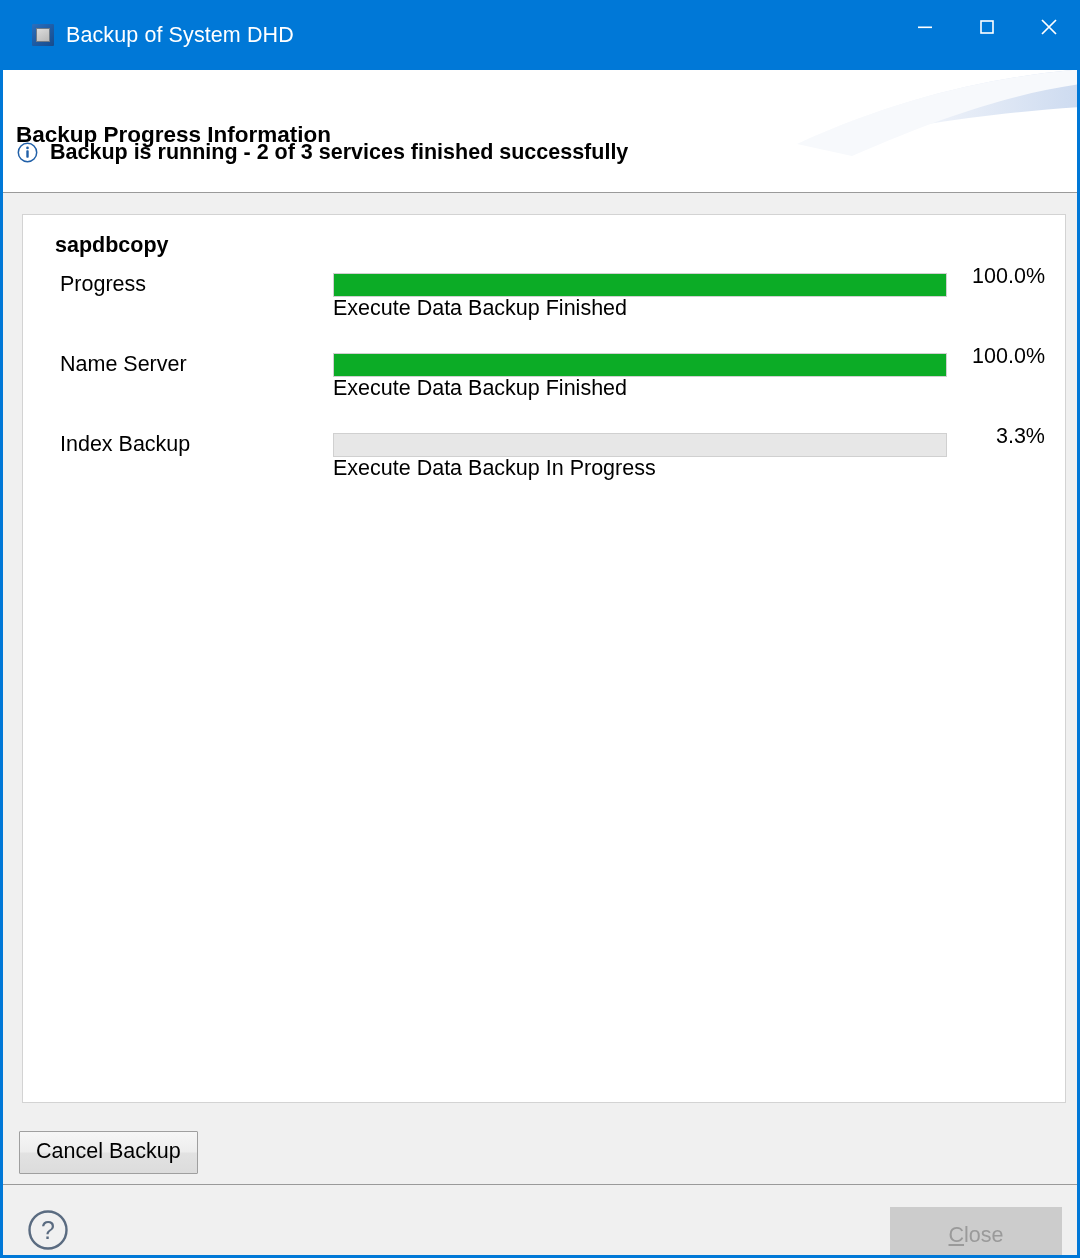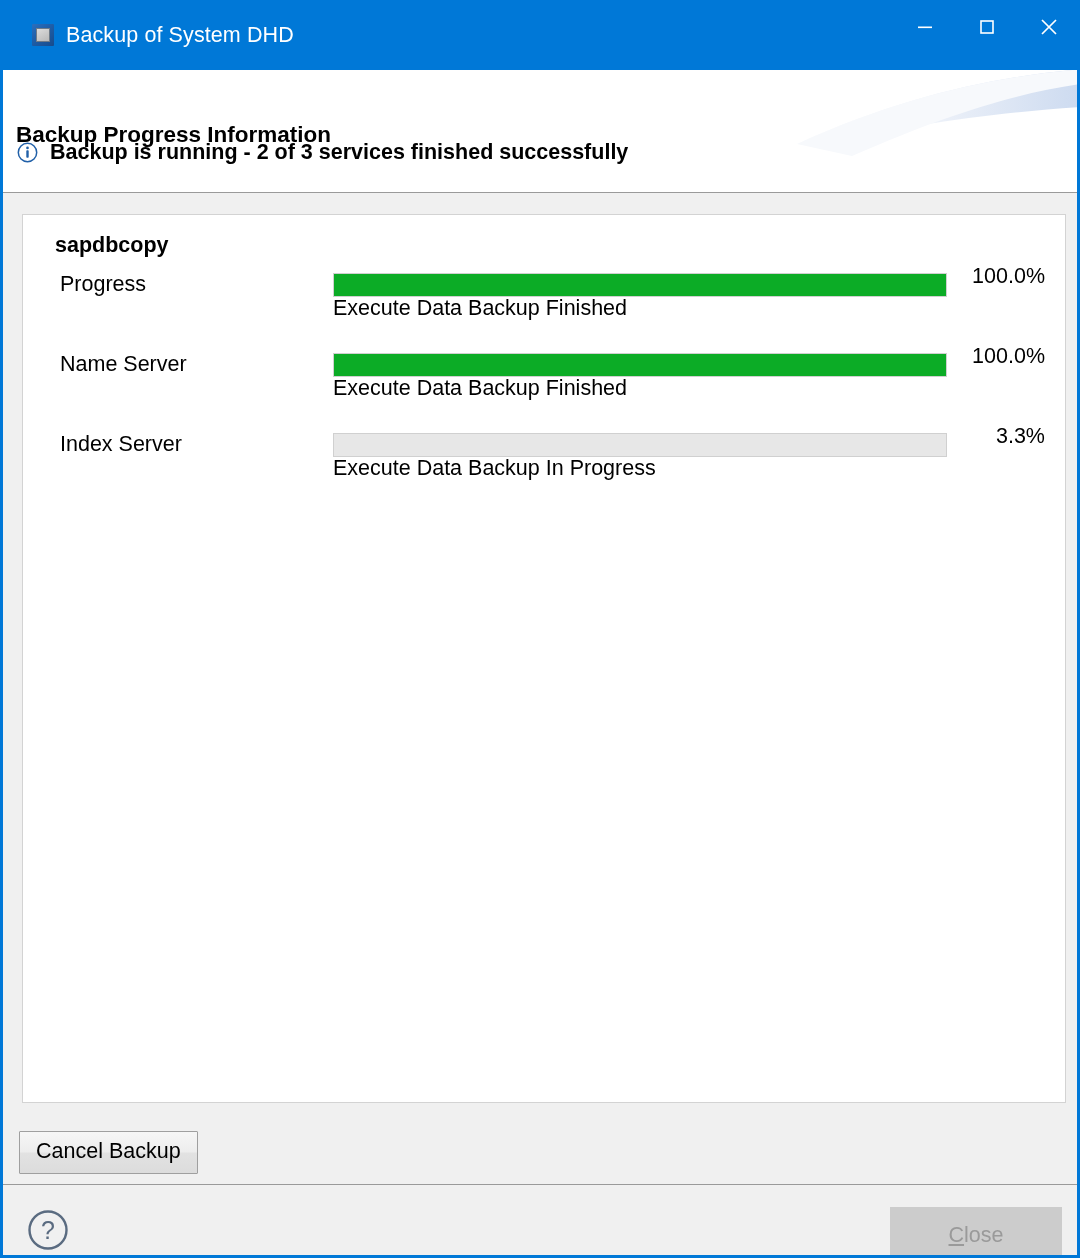--- a/index.html
+++ b/index.html
@@ -320,21 +320,21 @@
       <div class="svc">
         <div class="svc-label">Name Server</div>
         <div class="bar-track">
           <div class="bar-fill" style="width: 100%; background: rgb(12, 172, 38);"></div>
         </div>
         <div class="bar-pct">100.0%</div>
         <div class="svc-status">Execute Data Backup Finished</div>
       </div>
 
       <div class="svc">
-        <div class="svc-label">Index Server</div>
+        <div class="svc-label">Index Backup</div>
         <div class="bar-track">
           <div class="bar-fill" style="width: 0%; background: rgb(12, 172, 38);"></div>
         </div>
         <div class="bar-pct">3.3%</div>
         <div class="svc-status">Execute Data Backup In Progress</div>
       </div>
 
     </div>
   </div>
 

